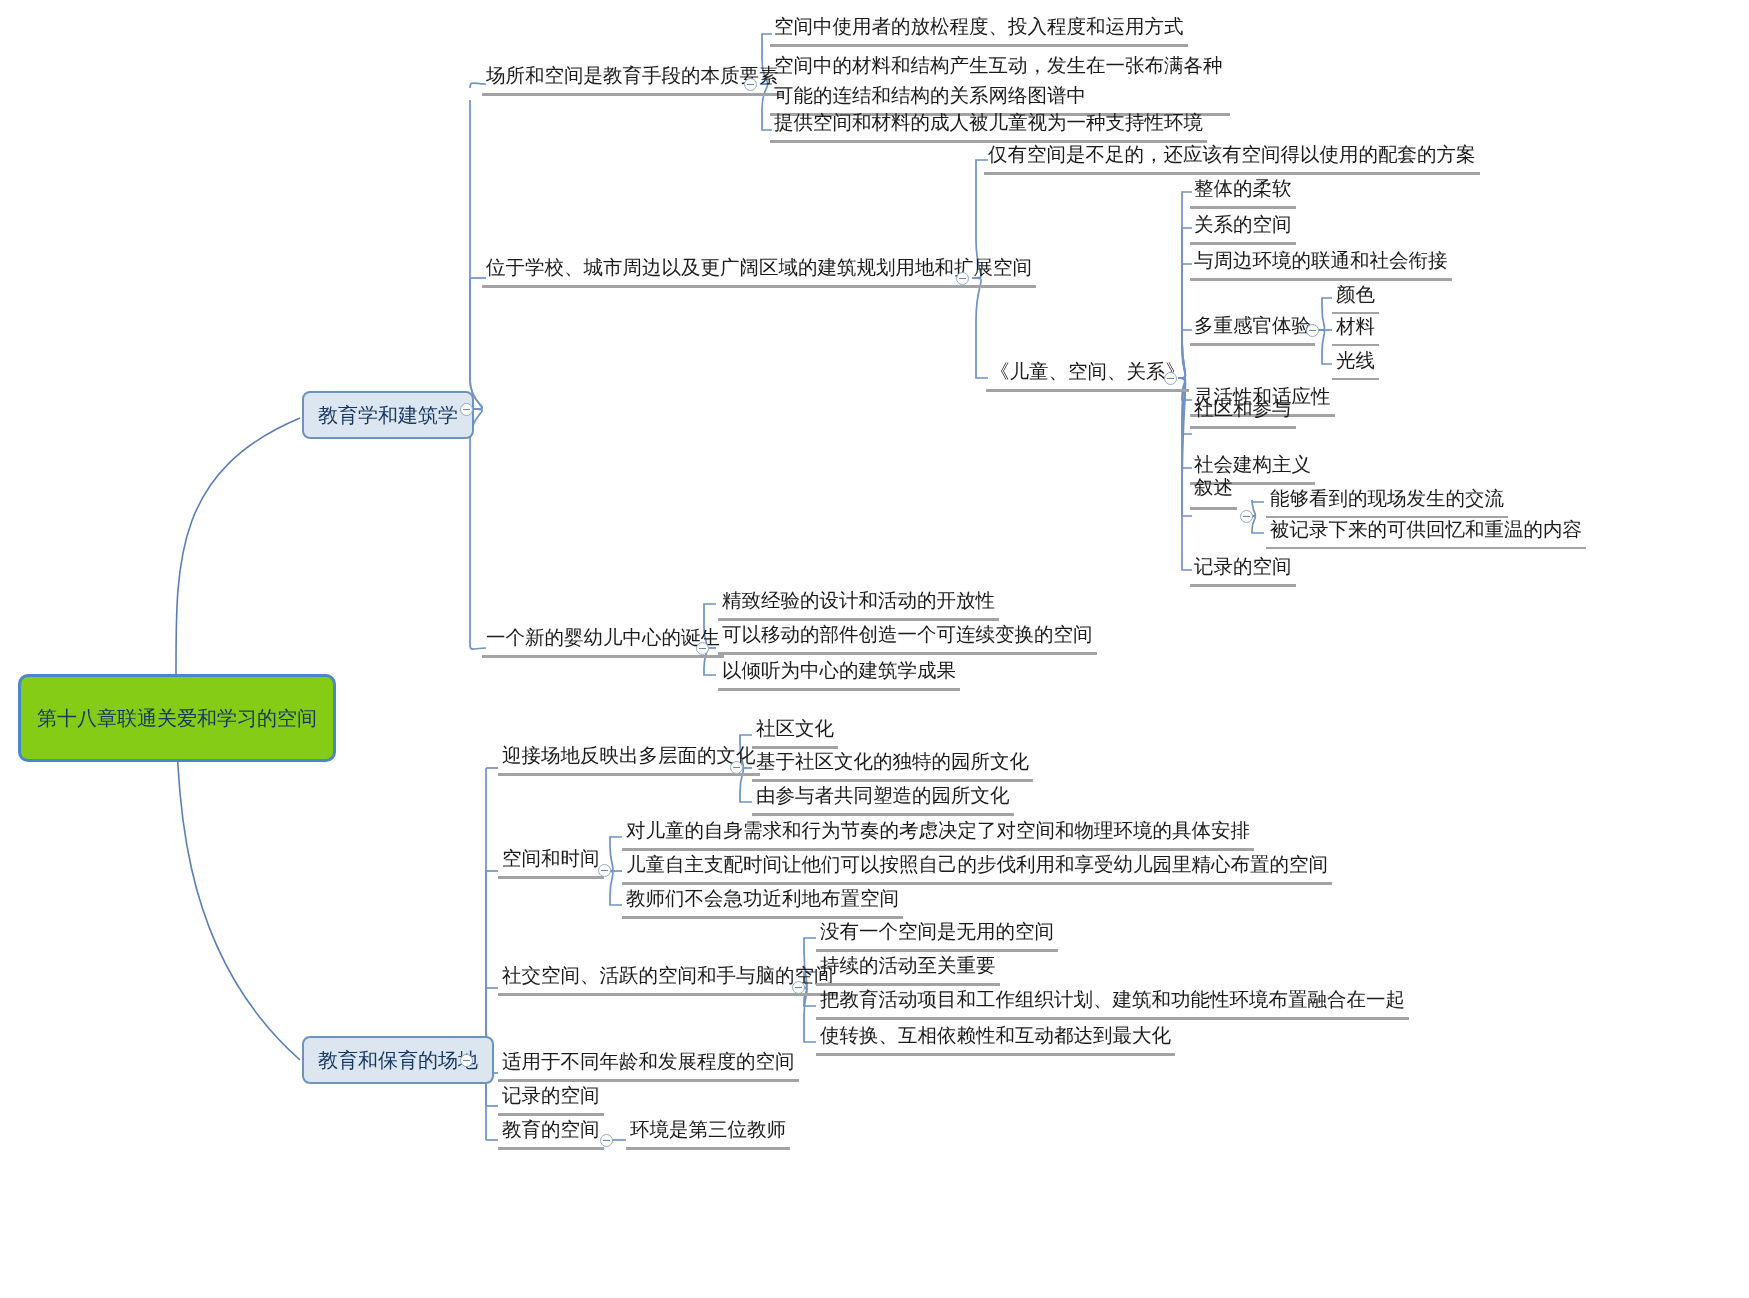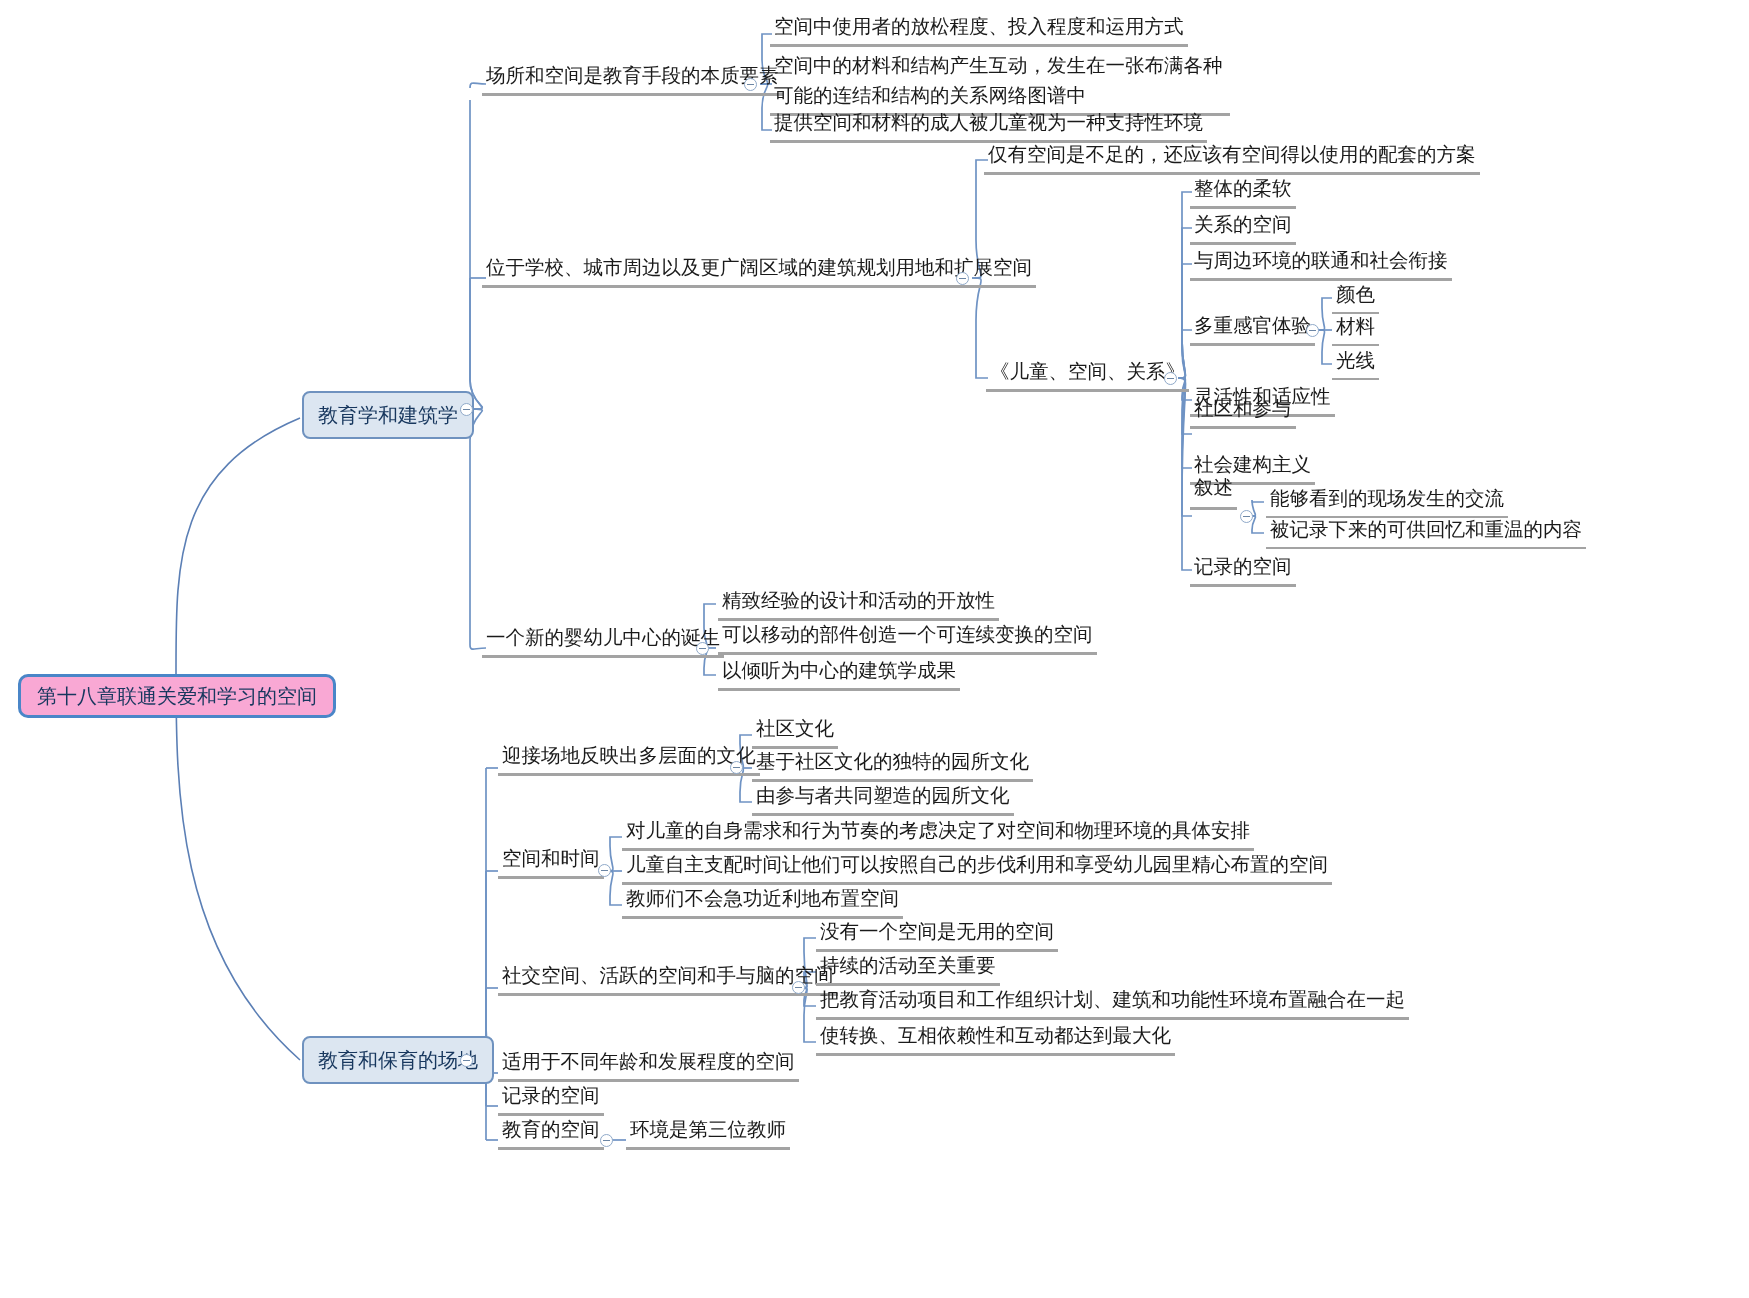--- a/index.html
+++ b/index.html
@@ -23,26 +23,26 @@
   
   .node.topic{
     padding:0 4px 3px 4px;
     border-bottom:3px solid #a3a3a3;
   }
   .node.topic.thin{border-bottom-width:2.5px;}
   .node.wrap{white-space:normal;}
 
   
   .node.root{
-    background:#f9a8d4;
+    background:#84cc16;
     border:3px solid #4a86c8;
     border-radius:10px;
     color:#17375e;
     font-size:20px;
-    padding:4px 16px;
+    padding:26px 16px;
     white-space:nowrap;
     border-bottom-width:3px;
   }
   
   .node.main{
     background:#dce6f1;
     border:2px solid #6f92bf;
     border-radius:8px;
     color:#17375e;
     font-size:20px;

